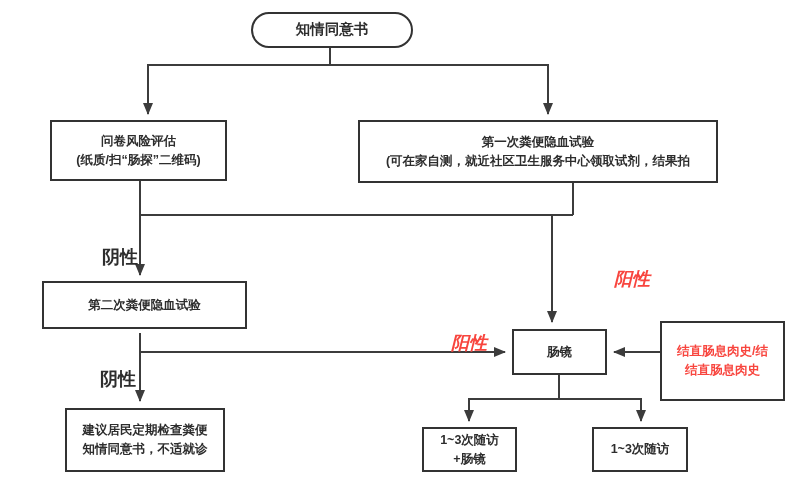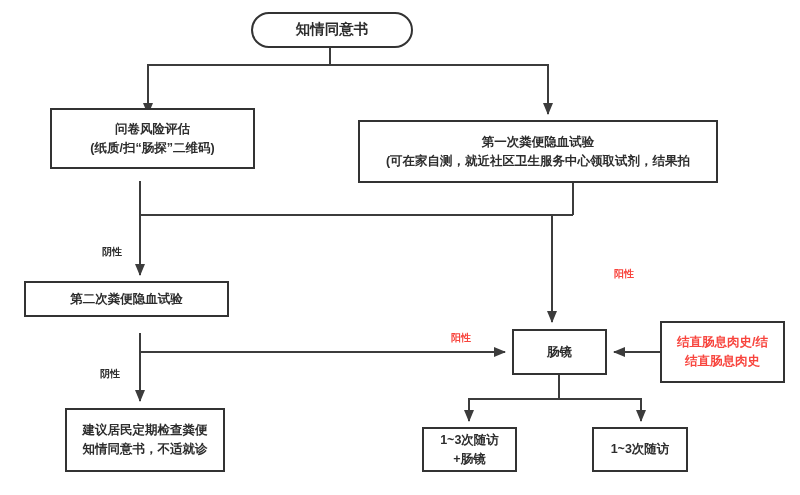--- a/index.html
+++ b/index.html
@@ -37,26 +37,26 @@
   }
   .node span { display: block; }
   .stadium {
     border-radius: 18px;
     font-size: 14.5px;
   }
   .node-red { color: var(--red-color, #f8453e); }
   .edge-label {
     position: absolute;
     font-weight: bold;
-    font-size: 10px;
+    font-size: 18px;
     color: var(--text-color, #2d2d2d);
     white-space: nowrap;
     text-align: right;
   }
-  .edge-label.red { color: var(--red-color, #f8453e); }
+  .edge-label.red { color: var(--red-color, #f8453e); font-style: italic; }
 </style>
 </head>
 <body>
 
 <div class="canvas">
 
   <svg class="connectors" viewBox="0 0 800 495" xmlns="http://www.w3.org/2000/svg">
     <defs>
       <marker id="arrow" markerWidth="7" markerHeight="6" refX="5.5" refY="2.5" orient="auto">
         <path d="M0,0 L6,2.5 L0,5 Z" fill="var(--line-color, #3c3c3c)"></path>
@@ -86,44 +86,44 @@
       <path d="M469 399 H641"></path>
       <path d="M469 398 V421" marker-end="url(#arrow)"></path>
       <path d="M641 398 V421" marker-end="url(#arrow)"></path>
     </g>
   </svg>
 
   <div class="node stadium" style="left:251px; top:12px; width:162px; height:36px;">
     <span>知情同意书</span>
   </div>
 
-  <div class="node" style="left:50px; top:108px; width:205px; height:61px;">
+  <div class="node" style="left:50px; top:120px; width:177px; height:61px;">
     <span>问卷风险评估</span>
     <span>(纸质/扫“肠探”二维码)</span>
   </div>
 
   <div class="node" style="left:358px; top:120px; width:360px; height:63px; line-height:1.45;">
     <span>第一次粪便隐血试验</span>
     <span>(可在家自测，就近社区卫生服务中心领取试剂，结果拍</span>
   </div>
 
-  <div class="node" style="left:24px; top:281px; width:205px; height:36px;">
+  <div class="node" style="left:42px; top:281px; width:205px; height:48px;">
     <span>第二次粪便隐血试验</span>
   </div>
 
   <div class="node" style="left:65px; top:408px; width:160px; height:64px;">
     <span>建议居民定期检查粪便</span>
     <span>知情同意书，不适就诊</span>
   </div>
 
   <div class="node" style="left:512px; top:329px; width:95px; height:46px;">
     <span>肠镜</span>
   </div>
 
-  <div class="node node-red" style="left:660px; top:321px; width:125px; height:62px;">
+  <div class="node node-red" style="left:660px; top:321px; width:125px; height:80px;">
     <span>结直肠息肉史/结</span>
     <span>结直肠息肉史</span>
   </div>
 
   <div class="node" style="left:422px; top:427px; width:95px; height:45px;">
     <span>1~3次随访</span>
     <span>+肠镜</span>
   </div>
 
   <div class="node" style="left:592px; top:427px; width:96px; height:45px;">

